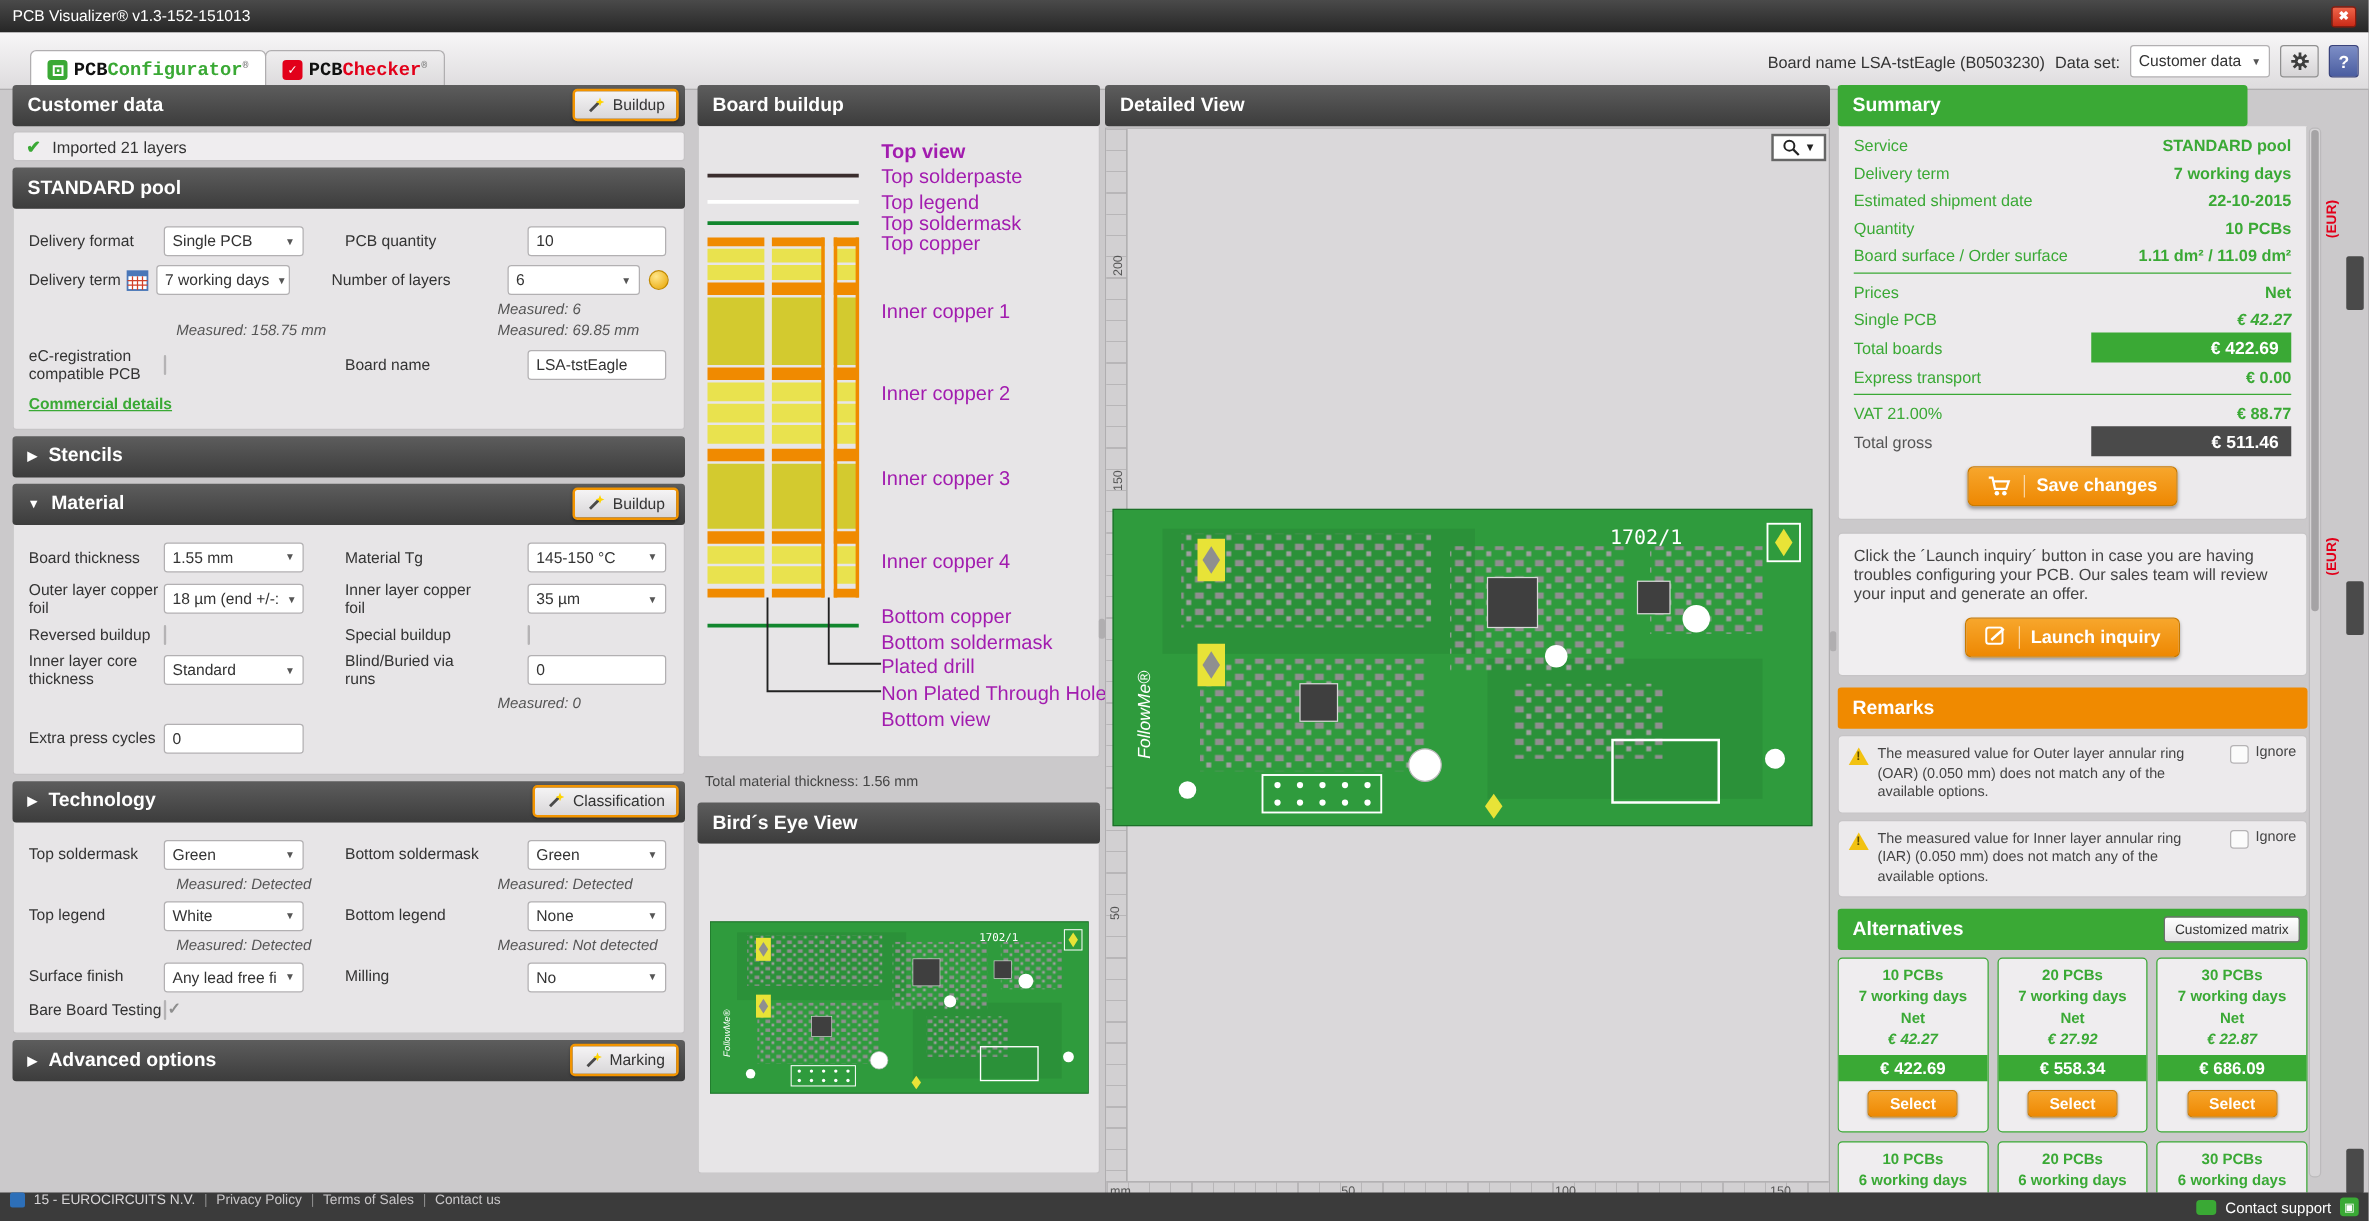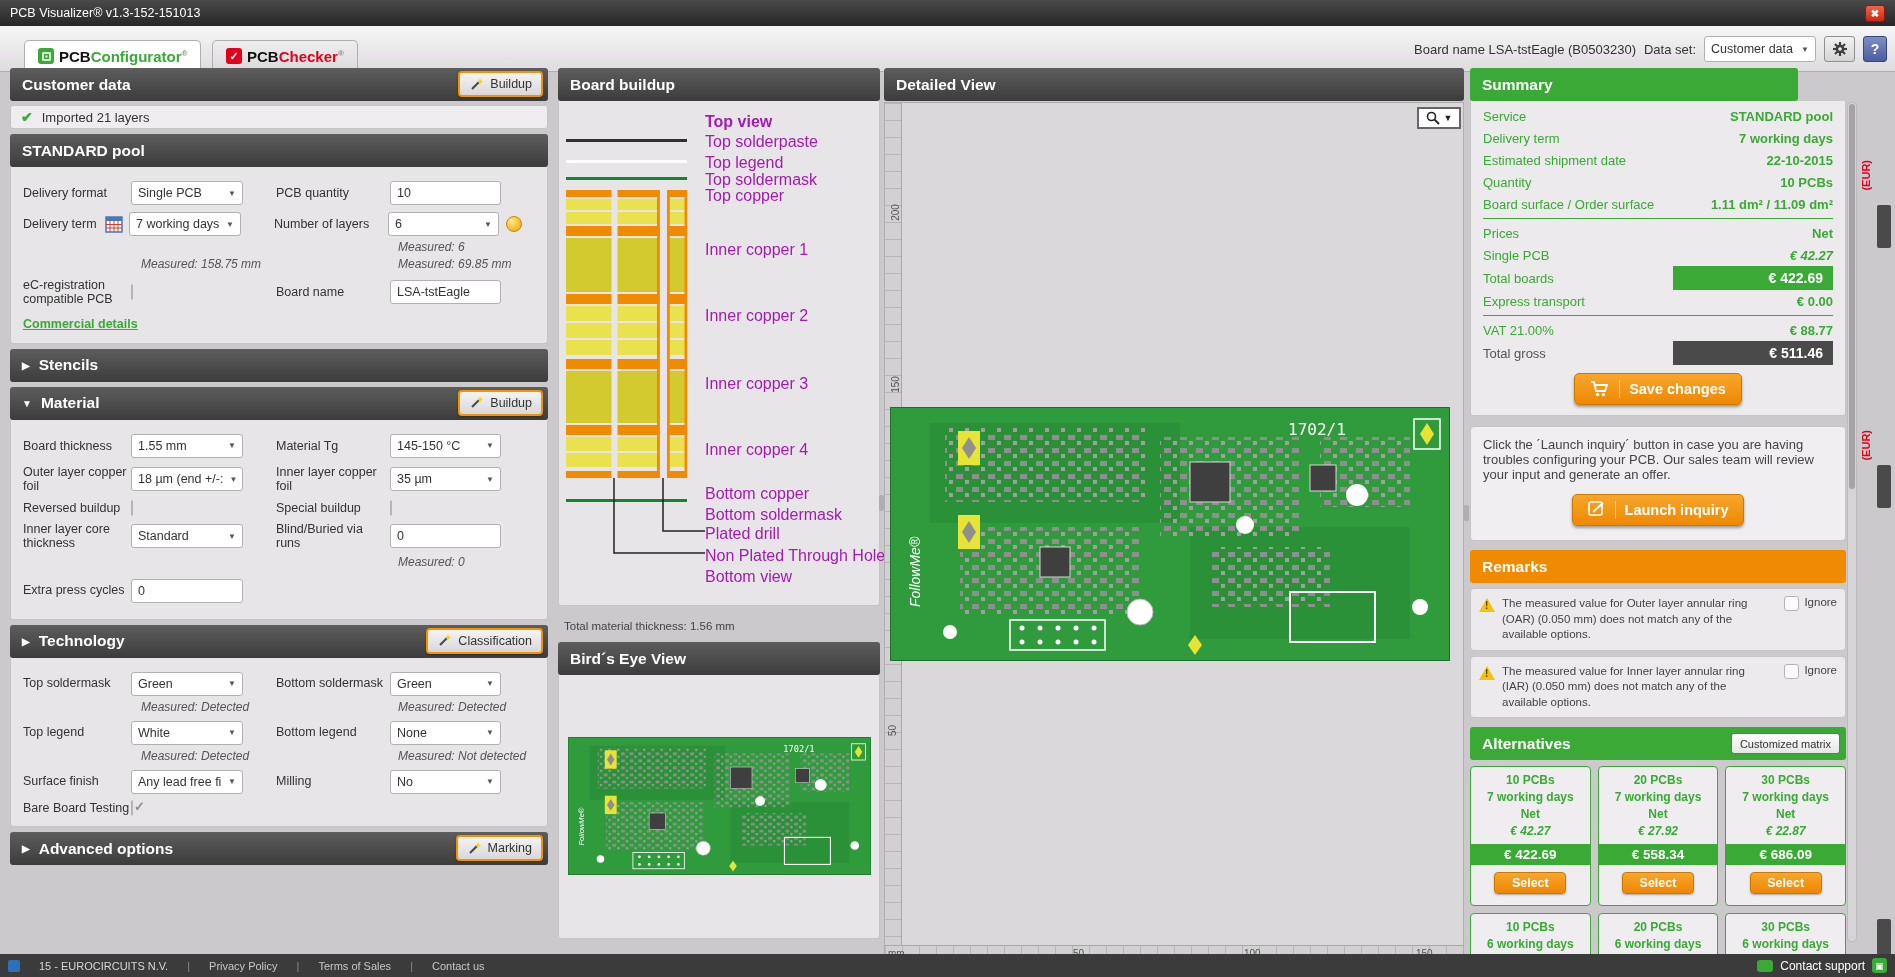--- a/index.html
+++ b/index.html
@@ -11,21 +11,21 @@
     background:linear-gradient(#4a4a4a,#262626);color:#fff;font-size:12.5px;
     display:flex;align-items:center;padding:0 10px;}
   .close-btn{margin-left:auto;width:20px;height:17px;border-radius:3px;
     background:linear-gradient(#f0654a,#c92a17);border:1px solid #8e1a0c;color:#fff;
     font-size:10px;font-weight:bold;display:flex;align-items:center;justify-content:center;cursor:pointer;}
   
   .tabbar{position:absolute;top:26px;left:0;right:0;height:46px;
     background:linear-gradient(#f7f6f7,#dedcde);border-bottom:1px solid #b0aeb0;}
   .tab{position:absolute;bottom:0;height:31px;display:flex;align-items:center;gap:5px;
     padding:12px 13px;border:1px solid #b0aeb0;border-bottom:none;border-radius:5px 5px 0 0;
-    font-size:15px;font-weight:bold;cursor:pointer;}
+    font-size:15px;font-weight:bold;cursor:pointer;font-family:Liberation Mono, monospace;}
   .tab.active{background:#fff;}
   .tab.inactive{background:linear-gradient(#efeeef,#dbd9db);}
   .sq-icon{width:16px;height:16px;border-radius:3px;display:flex;align-items:center;
     justify-content:center;color:#fff;font-size:11px;}
   .reg{font-size:8px;vertical-align:super;color:#888;}
   .tb-right{position:absolute;right:8px;top:0;height:46px;display:flex;align-items:center;gap:8px;font-size:13px;color:#333;}
   .fselect{height:24px;background:#fff;border:1px solid #b2b0b2;border-radius:3px;
     font-size:12.5px;color:#333;display:flex;align-items:center;justify-content:space-between;
     padding:0 6px;overflow:hidden;white-space:nowrap;cursor:pointer;}
   .fselect .arr{font-size:8px;color:#555;margin-left:6px;flex:0 0 auto;}
@@ -49,21 +49,21 @@
     border-radius:0 0 3px 3px;padding:7px 12px 9px 12px;}
   
   .left-panel{position:absolute;left:10px;top:68px;width:538px;}
   .imported{background:#efedef;border:1px solid #c6c4c6;border-radius:3px;height:24px;
     margin-top:4px;display:flex;align-items:center;gap:9px;padding:0 10px;font-size:13px;}
   .chk-green{color:#3aa935;font-size:14px;font-weight:bold;}
   .frow{display:flex;align-items:center;margin:7px 0;font-size:12.5px;}
   .c1l{width:108px;line-height:1.15;}
   .c1f{width:112px;}
   .c2l{width:114px;margin-left:33px;line-height:1.15;}
-  .c2f{width:111px;}
+  .c2f{width:111px;margin-left:32px;}
   .finput{height:24px;background:#fff;border:1px solid #b2b0b2;border-radius:3px;
     font-size:12.5px;display:flex;align-items:center;padding:0 6px;overflow:hidden;white-space:nowrap;}
   .mrow{display:flex;font-size:12px;font-style:italic;color:#555;margin:-3px 0 6px 0;}
   .m1{margin-left:118px;width:139px;}
   .m2{margin-left:118px;}
   .cb{width:15px;height:15px;background:#fbfbfb;border:1px solid #b5b3b5;border-radius:3px;
     position:relative;flex:0 0 auto;cursor:pointer;}
   .cb.checked::after{content:"\2713";position:absolute;left:2px;top:-2px;color:#8e8e8e;font-size:13px;font-weight:bold;}
   .glink{color:#3aa935;font-weight:bold;text-decoration:underline;font-size:12.5px;cursor:pointer;}
   .coin{width:16px;height:16px;border-radius:50%;margin-left:7px;flex:0 0 auto;
@@ -136,21 +136,21 @@
     border:1px solid #bcbabc;border-radius:4px;}
   .sscroll .thumb{position:absolute;top:1px;left:1px;right:1px;height:46%;background:#a5a3a5;border-radius:4px;}
   
   .rail{position:absolute;left:1860px;top:68px;width:35px;bottom:23px;}
   .rail .vlabel{position:absolute;left:0;writing-mode:vertical-rl;transform:rotate(180deg);
     font-size:11px;color:#e2001a;font-weight:bold;}
   .rail .thumb{position:absolute;left:17px;width:14px;background:#4a4a4a;border-radius:2px;}
   .resize-handle{position:absolute;width:5px;height:16px;background:#b0aeb0;border-radius:2px;}
   
   .footer{position:absolute;left:0;right:0;bottom:0;height:23px;background:#3b3b3b;
-    color:#d8d6d8;font-size:11px;display:flex;align-items:center;padding:0 8px;gap:19px;}
+    color:#d8d6d8;font-size:11px;display:flex;padding:0 8px;gap:7px;}
   .footer .logo{width:12px;height:12px;background:#2d6fb8;border-radius:2px;flex:0 0 auto;}
   .footer a{color:#c8c6c8;text-decoration:none;cursor:pointer;}
   .fsep{color:#8a8a8a;}
   .f-right{margin-left:auto;display:flex;align-items:center;gap:7px;color:#fff;font-size:12px;}
   .chat-ico{width:16px;height:12px;background:#3aa935;border-radius:3px;position:relative;}
   .chat-ico::after{content:"";position:absolute;left:3px;bottom:-4px;border:4px solid transparent;border-top-color:#3aa935;}
   .f-green-sq{width:15px;height:15px;background:#3aa935;border-radius:3px;display:flex;
     align-items:center;justify-content:center;color:#fff;font-size:9px;}
 </style>
 </head>

